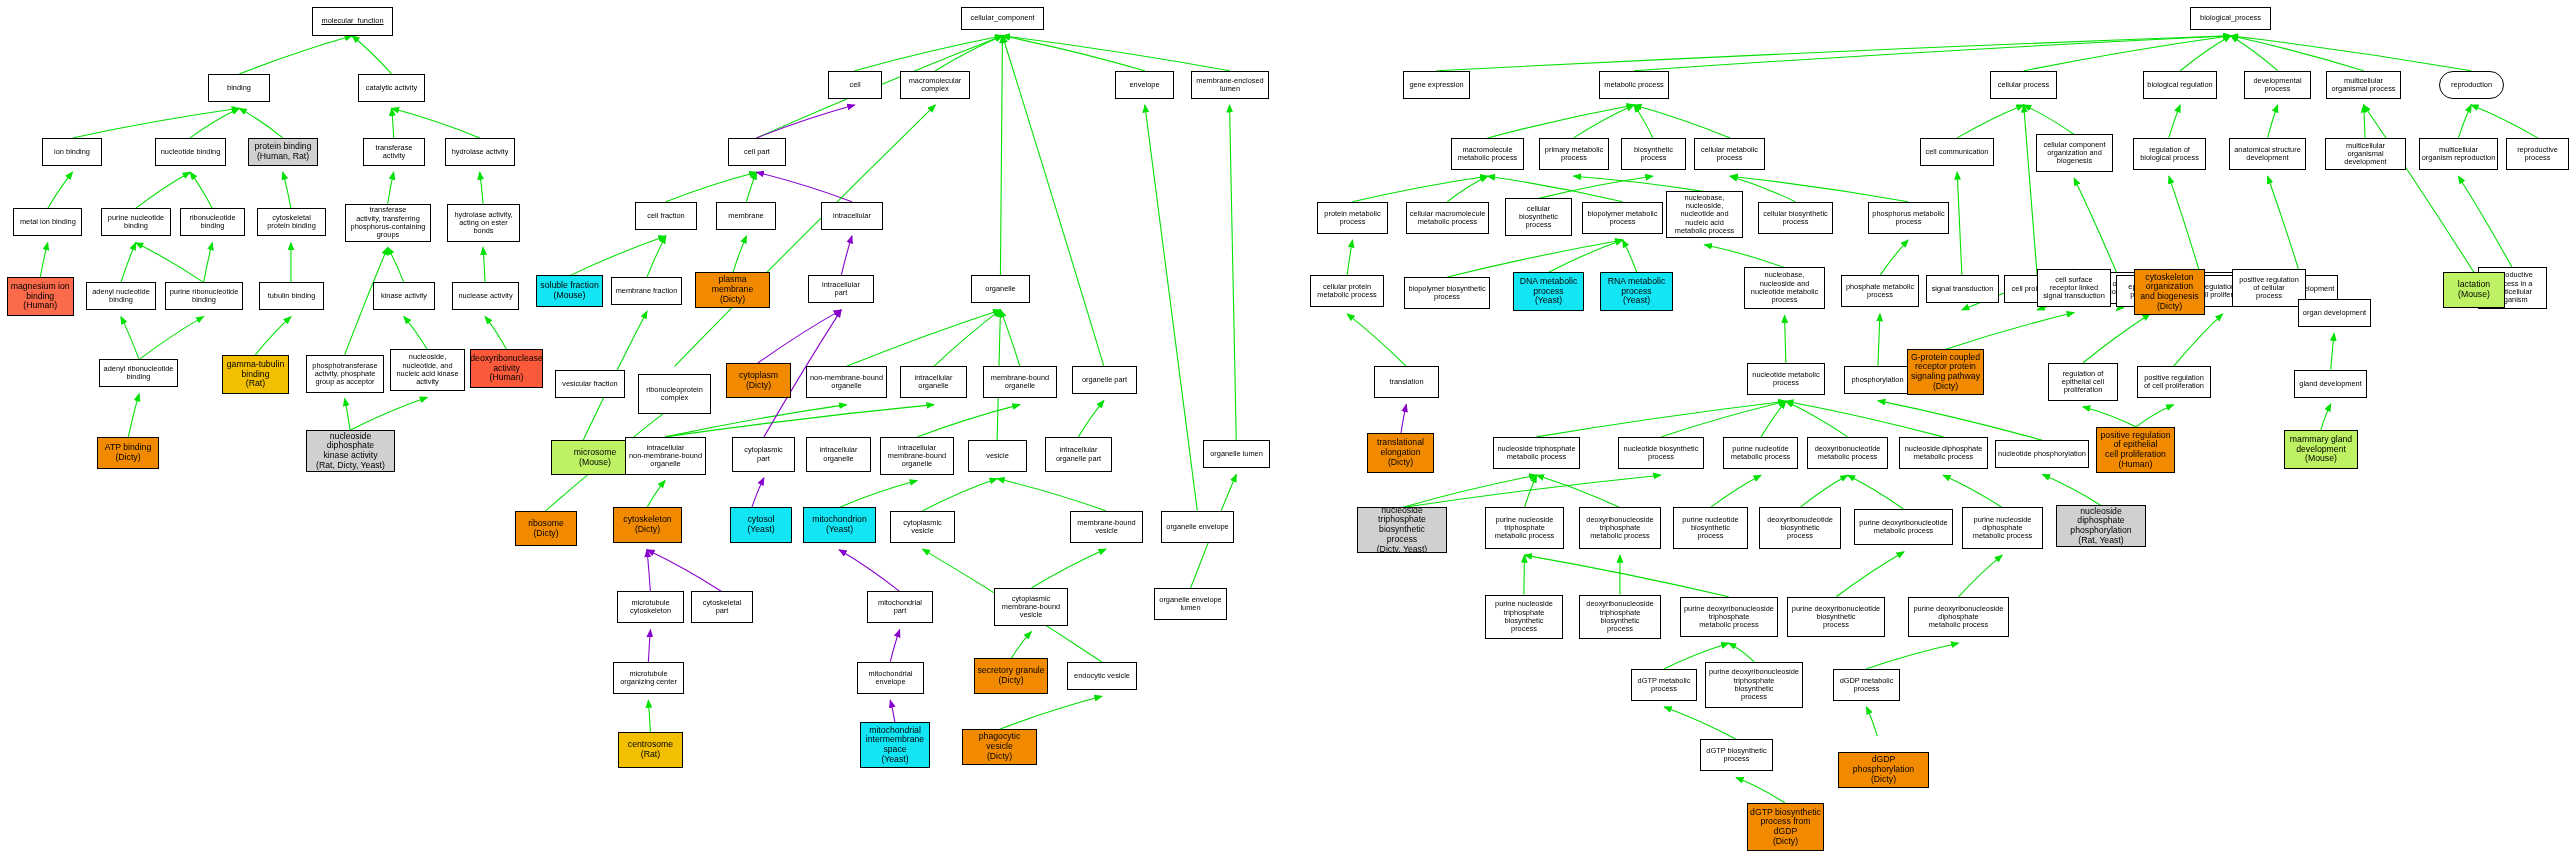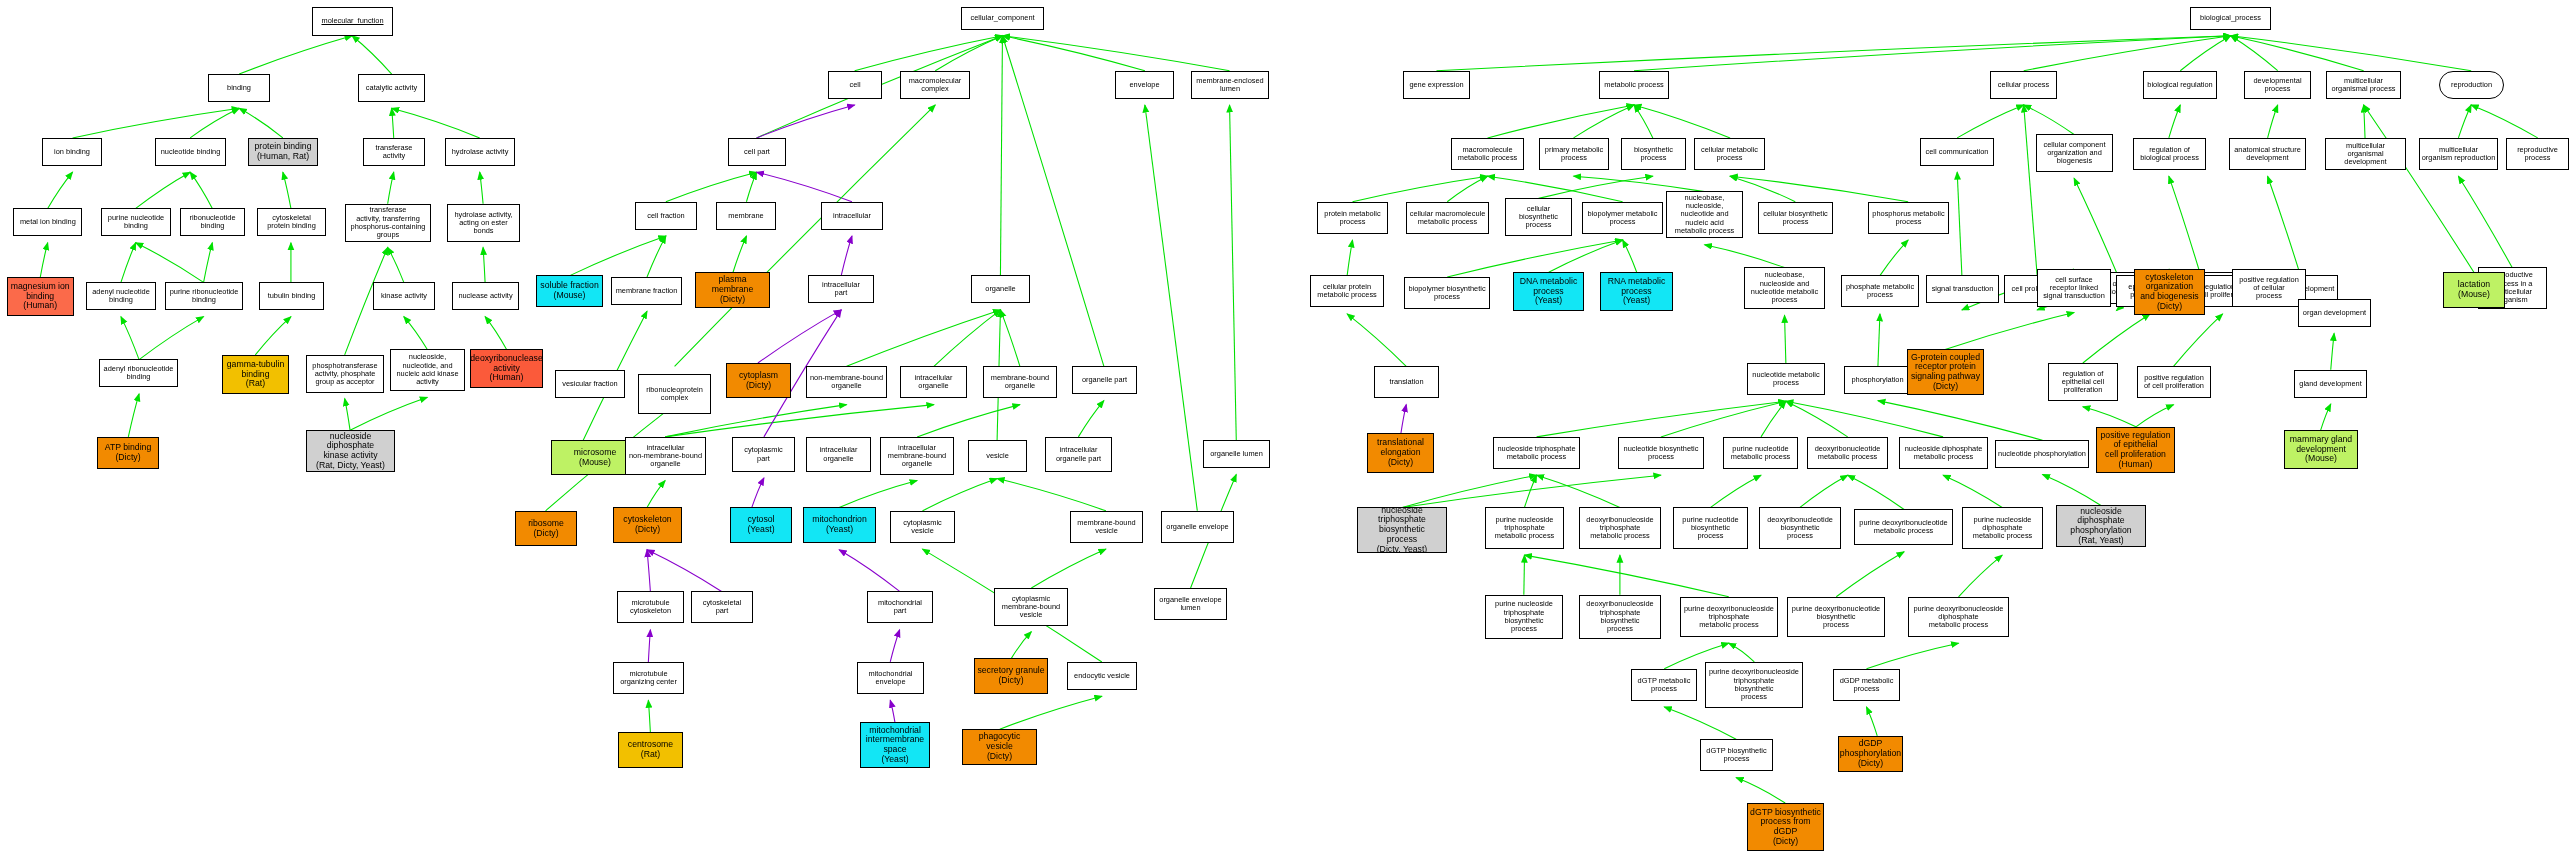--- a/index.html
+++ b/index.html
@@ -813,21 +813,21 @@
 process</span>
       </div>
       <div class="node c-white fs-sm" style="left: 1833px; top: 669px; width: 67px; height: 32px;">
         <span>dGDP metabolic
 process</span>
       </div>
       <div class="node c-white fs-sm" style="left: 1700px; top: 739px; width: 73px; height: 32px;">
         <span>dGTP biosynthetic
 process</span>
       </div>
-      <div class="node c-orange fs-md" style="left: 1838px; top: 736px; width: 65px; height: 36px;">
+      <div class="node c-orange fs-md" style="left: 1838px; top: 752px; width: 91px; height: 36px;">
         <span>dGDP phosphorylation
 (Dicty)</span>
       </div>
       <div class="node c-orange fs-md" style="left: 1747px; top: 803px; width: 77px; height: 48px;">
         <span>dGTP biosynthetic
 process from
 dGDP
 (Dicty)</span>
       </div>
     </div>

